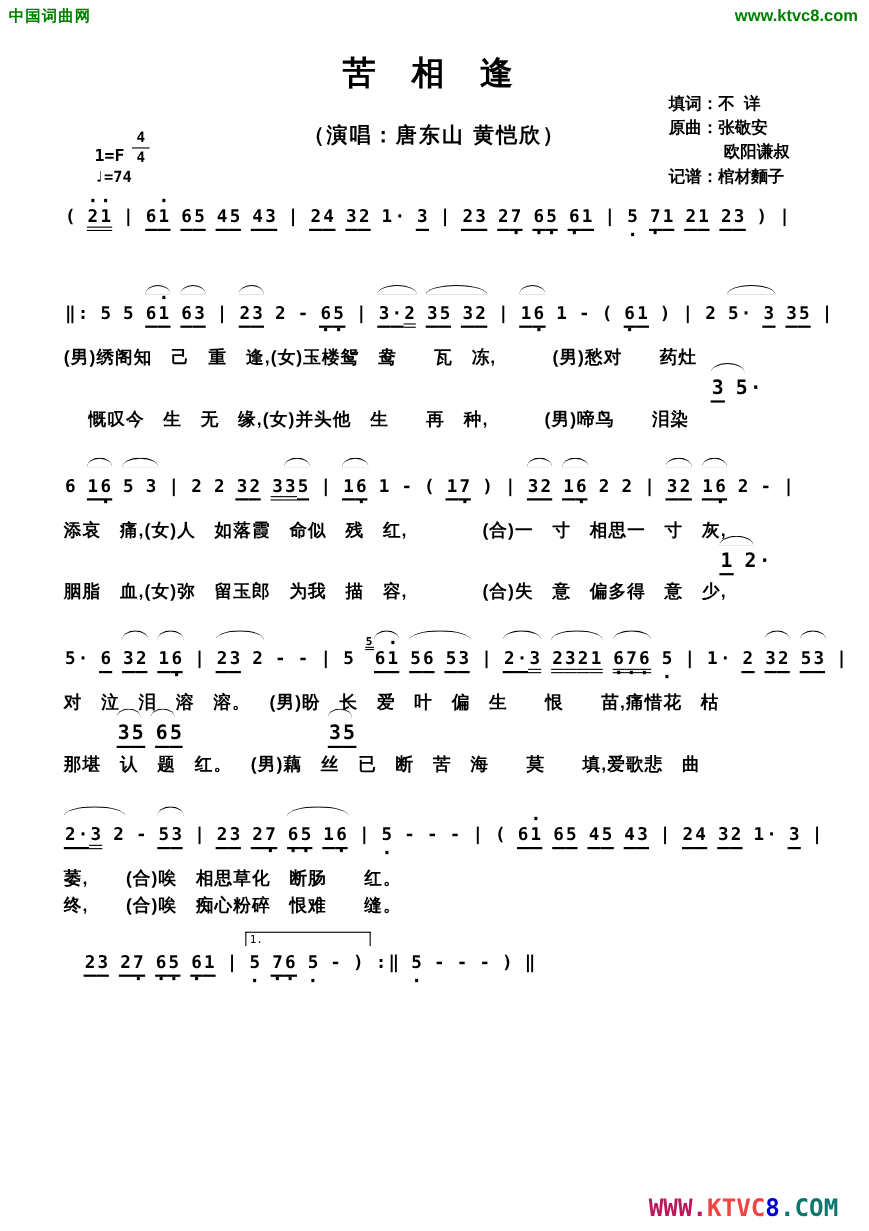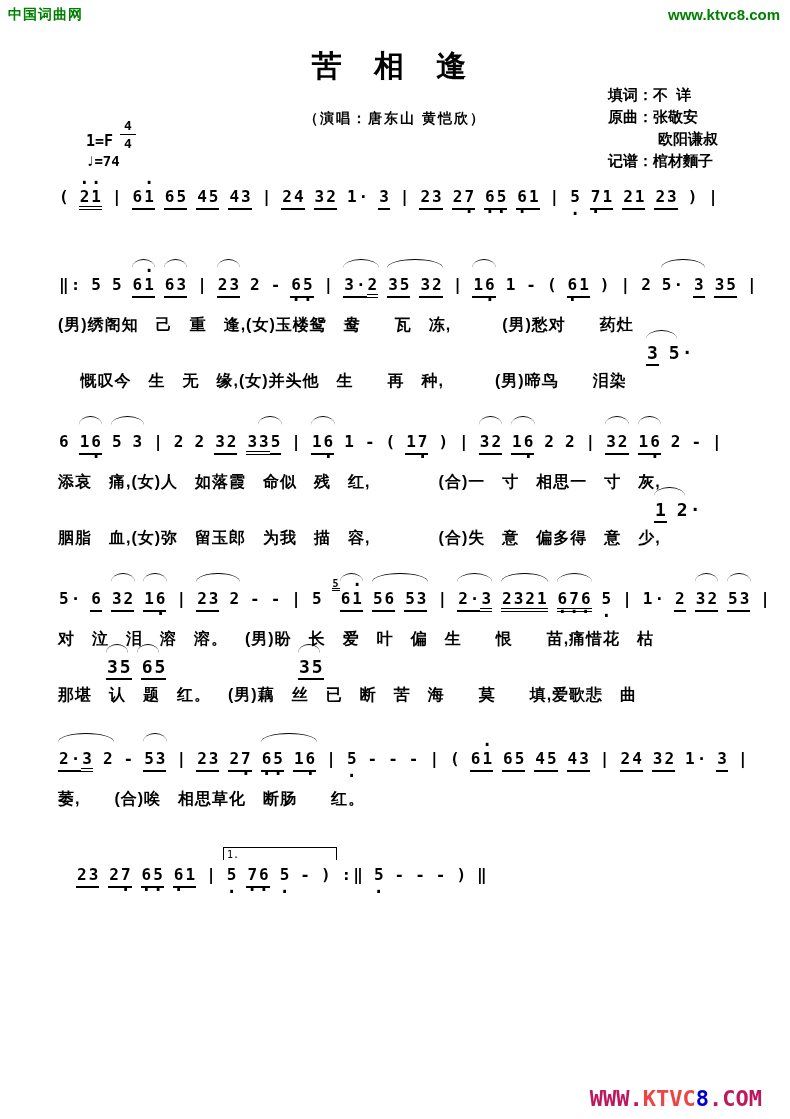--- a/index.html
+++ b/index.html
@@ -3,21 +3,21 @@
 <meta charset="utf-8">
 <style>
   html,body{margin:0;padding:0;}
   body{
     width:790px;height:1119px;position:relative;background:#ffffff;
     font-family:"Liberation Sans",sans-serif;color:#000;overflow:hidden;
   }
   .site-name{position:absolute;top:6px;left:8px;color:#008000;font-weight:bold;font-size:14px;letter-spacing:1px;}
   .site-url{position:absolute;top:6px;right:10px;color:#008000;font-weight:bold;font-size:15px;}
   .title{position:absolute;top:46px;left:0;width:100%;text-align:center;font-size:30px;font-weight:bold;letter-spacing:12px;}
-  .subtitle{position:absolute;top:110px;left:0;width:100%;text-align:center;font-size:14px;font-weight:bold;letter-spacing:2px;}
+  .subtitle{position:absolute;top:110px;left:0;width:100%;text-align:center;font-size:19px;font-weight:bold;letter-spacing:2px;}
   .credits{position:absolute;top:84px;left:608px;font-size:15px;font-weight:bold;line-height:22px;white-space:pre;}
   .keyblock{position:absolute;top:118px;left:86px;font-size:15px;font-weight:bold;font-family:"DejaVu Sans Mono",monospace;}
   .keyrow{display:flex;align-items:flex-end;gap:7px;}
   .frac{display:inline-block;text-align:center;line-height:1;font-size:13px;}
   .frac-top{display:block;border-bottom:1px solid #000;padding:1px 4px 2px;}
   .frac-bot{display:block;padding:2px 4px 0;}
   .temporow{margin-top:3px;font-size:14px;}
 
   .sys{position:absolute;left:58px;width:700px;}
   .sys1{top:170px;} .sys2{top:258px;} .sys3{top:415px;} .sys4{top:572px;} .sys5{top:732px;} .sys6{top:848px;}
@@ -41,21 +41,21 @@
   .lyric{margin-top:3px;font-size:16px;font-weight:bold;white-space:pre;letter-spacing:1px;}
   .altrow{position:relative;height:32px;}
   .alt-snip{
     position:absolute;top:-6px;white-space:nowrap;
     font-family:"DejaVu Sans Mono",monospace;font-weight:bold;font-size:18px;
     padding-top:12px;
   }
   .alt-snip .arc{top:0;}
 
   .footer{position:absolute;bottom:8px;right:28px;font-family:"DejaVu Sans Mono",monospace;font-weight:bold;font-size:22px;letter-spacing:0px;}
-  .f-www{color:#be185d;text-align:right;} .f-ktvc{color:#ef4444;} .f-8{color:#0000cc;} .f-com{color:#be185d;}
+  .f-www{color:#be185d;text-align:right;} .f-ktvc{color:#ef4444;} .f-8{color:#0000cc;} .f-com{color:#0f766e;}
 </style>
 </head>
 <body>
 
 <div class="site-name">中国词曲网</div>
 <div class="site-url">www.ktvc8.com</div>
 
 <div class="title">苦 相 逢</div>
 <div class="subtitle">（演唱：唐东山  黄恺欣）</div>
 
@@ -99,20 +99,21 @@
       <div class="lyric">对　泣　泪　溶　溶。　(男)盼　长　爱　叶　偏　生　　恨　　苗,痛惜花　枯</div>
       <div class="altrow">
         <span class="alt-snip" style="left: 24px; margin-left: 24px;"><span class="cell u1">3</span><span class="cell u1">5</span><span class="gap"></span><span class="cell u1">6</span><span class="cell u1">5</span><div class="arc" style="left: 0px; width: 22px;"></div><div class="arc" style="left: 31px; width: 22px;"></div></span>
         <span class="alt-snip" style="left: 240px;"><span class="cell u1">3</span><span class="cell u1">5</span><div class="arc" style="left: 0px; width: 22px;"></div></span>
       </div>
       <div class="lyric">那堪　认　题　红。　(男)藕　丝　已　断　苦　海　　莫　　填,爱歌悲　曲</div>
     </div>
     <div class="sys sys5">
       <div class="noterow"><span class="cell u1">2</span><span class="cell u1">·</span><span class="cell u2">3</span><span class="gap"></span><span class="cell">2</span><span class="gap"></span><span class="cell">-</span><span class="gap"></span><span class="cell u1">5</span><span class="cell u1">3</span><span class="gap"></span><span class="cell">|</span><span class="gap"></span><span class="cell u1">2</span><span class="cell u1">3</span><span class="gap"></span><span class="cell u1">2</span><span class="cell u1 db">7</span><span class="gap"></span><span class="cell u1 db">6</span><span class="cell u1 db">5</span><span class="gap"></span><span class="cell u1">1</span><span class="cell u1 db">6</span><span class="gap"></span><span class="cell">|</span><span class="gap"></span><span class="cell db">5</span><span class="gap"></span><span class="cell">-</span><span class="gap"></span><span class="cell">-</span><span class="gap"></span><span class="cell">-</span><span class="gap"></span><span class="cell">|</span><span class="gap"></span><span class="cell">(</span><span class="gap"></span><span class="cell u1">6</span><span class="cell u1 da">1</span><span class="gap"></span><span class="cell u1">6</span><span class="cell u1">5</span><span class="gap"></span><span class="cell u1">4</span><span class="cell u1">5</span><span class="gap"></span><span class="cell u1">4</span><span class="cell u1">3</span><span class="gap"></span><span class="cell">|</span><span class="gap"></span><span class="cell u1">2</span><span class="cell u1">4</span><span class="gap"></span><span class="cell u1">3</span><span class="cell u1">2</span><span class="gap"></span><span class="cell">1</span><span class="cell">·</span><span class="gap"></span><span class="cell u1">3</span><span class="gap"></span><span class="cell">|</span><div class="arc" style="left: 0px; width: 56px;"></div><div class="arc" style="left: 85px; width: 24px;"></div><div class="arc" style="left: 203px; width: 56px;"></div></div>
       <div class="lyric">萎,　　(合)唉　相思草化　断肠　　红。</div>
+      <div class="lyric">终,　　(合)唉　痴心粉碎　恨难　　缝。</div>
     </div>
     <div class="sys sys6">
       <div class="noterow"><span class="gap"></span><span class="gap"></span><span class="cell u1">2</span><span class="cell u1">3</span><span class="gap"></span><span class="cell u1">2</span><span class="cell u1 db">7</span><span class="gap"></span><span class="cell u1 db">6</span><span class="cell u1 db">5</span><span class="gap"></span><span class="cell u1 db">6</span><span class="cell u1">1</span><span class="gap"></span><span class="cell">|</span><span class="gap"></span><span class="cell db">5</span><span class="gap"></span><span class="cell u1 db">7</span><span class="cell u1 db">6</span><span class="gap"></span><span class="cell db">5</span><span class="gap"></span><span class="cell">-</span><span class="gap"></span><span class="cell">)</span><span class="gap"></span><span class="cell">:</span><span class="cell">‖</span><span class="gap"></span><span class="cell db">5</span><span class="gap"></span><span class="cell">-</span><span class="gap"></span><span class="cell">-</span><span class="gap"></span><span class="cell">-</span><span class="gap"></span><span class="cell">)</span><span class="gap"></span><span class="cell">‖</span><div class="volta" style="left: 165px; width: 112px;">
           <span class="volta-label">1.</span>
         </div></div>
     </div>
   </div>
 
 <div class="footer">
   <span class="f-www">WWW.</span><span class="f-ktvc">KTVC</span><span class="f-8">8</span><span class="f-com">.COM</span>

